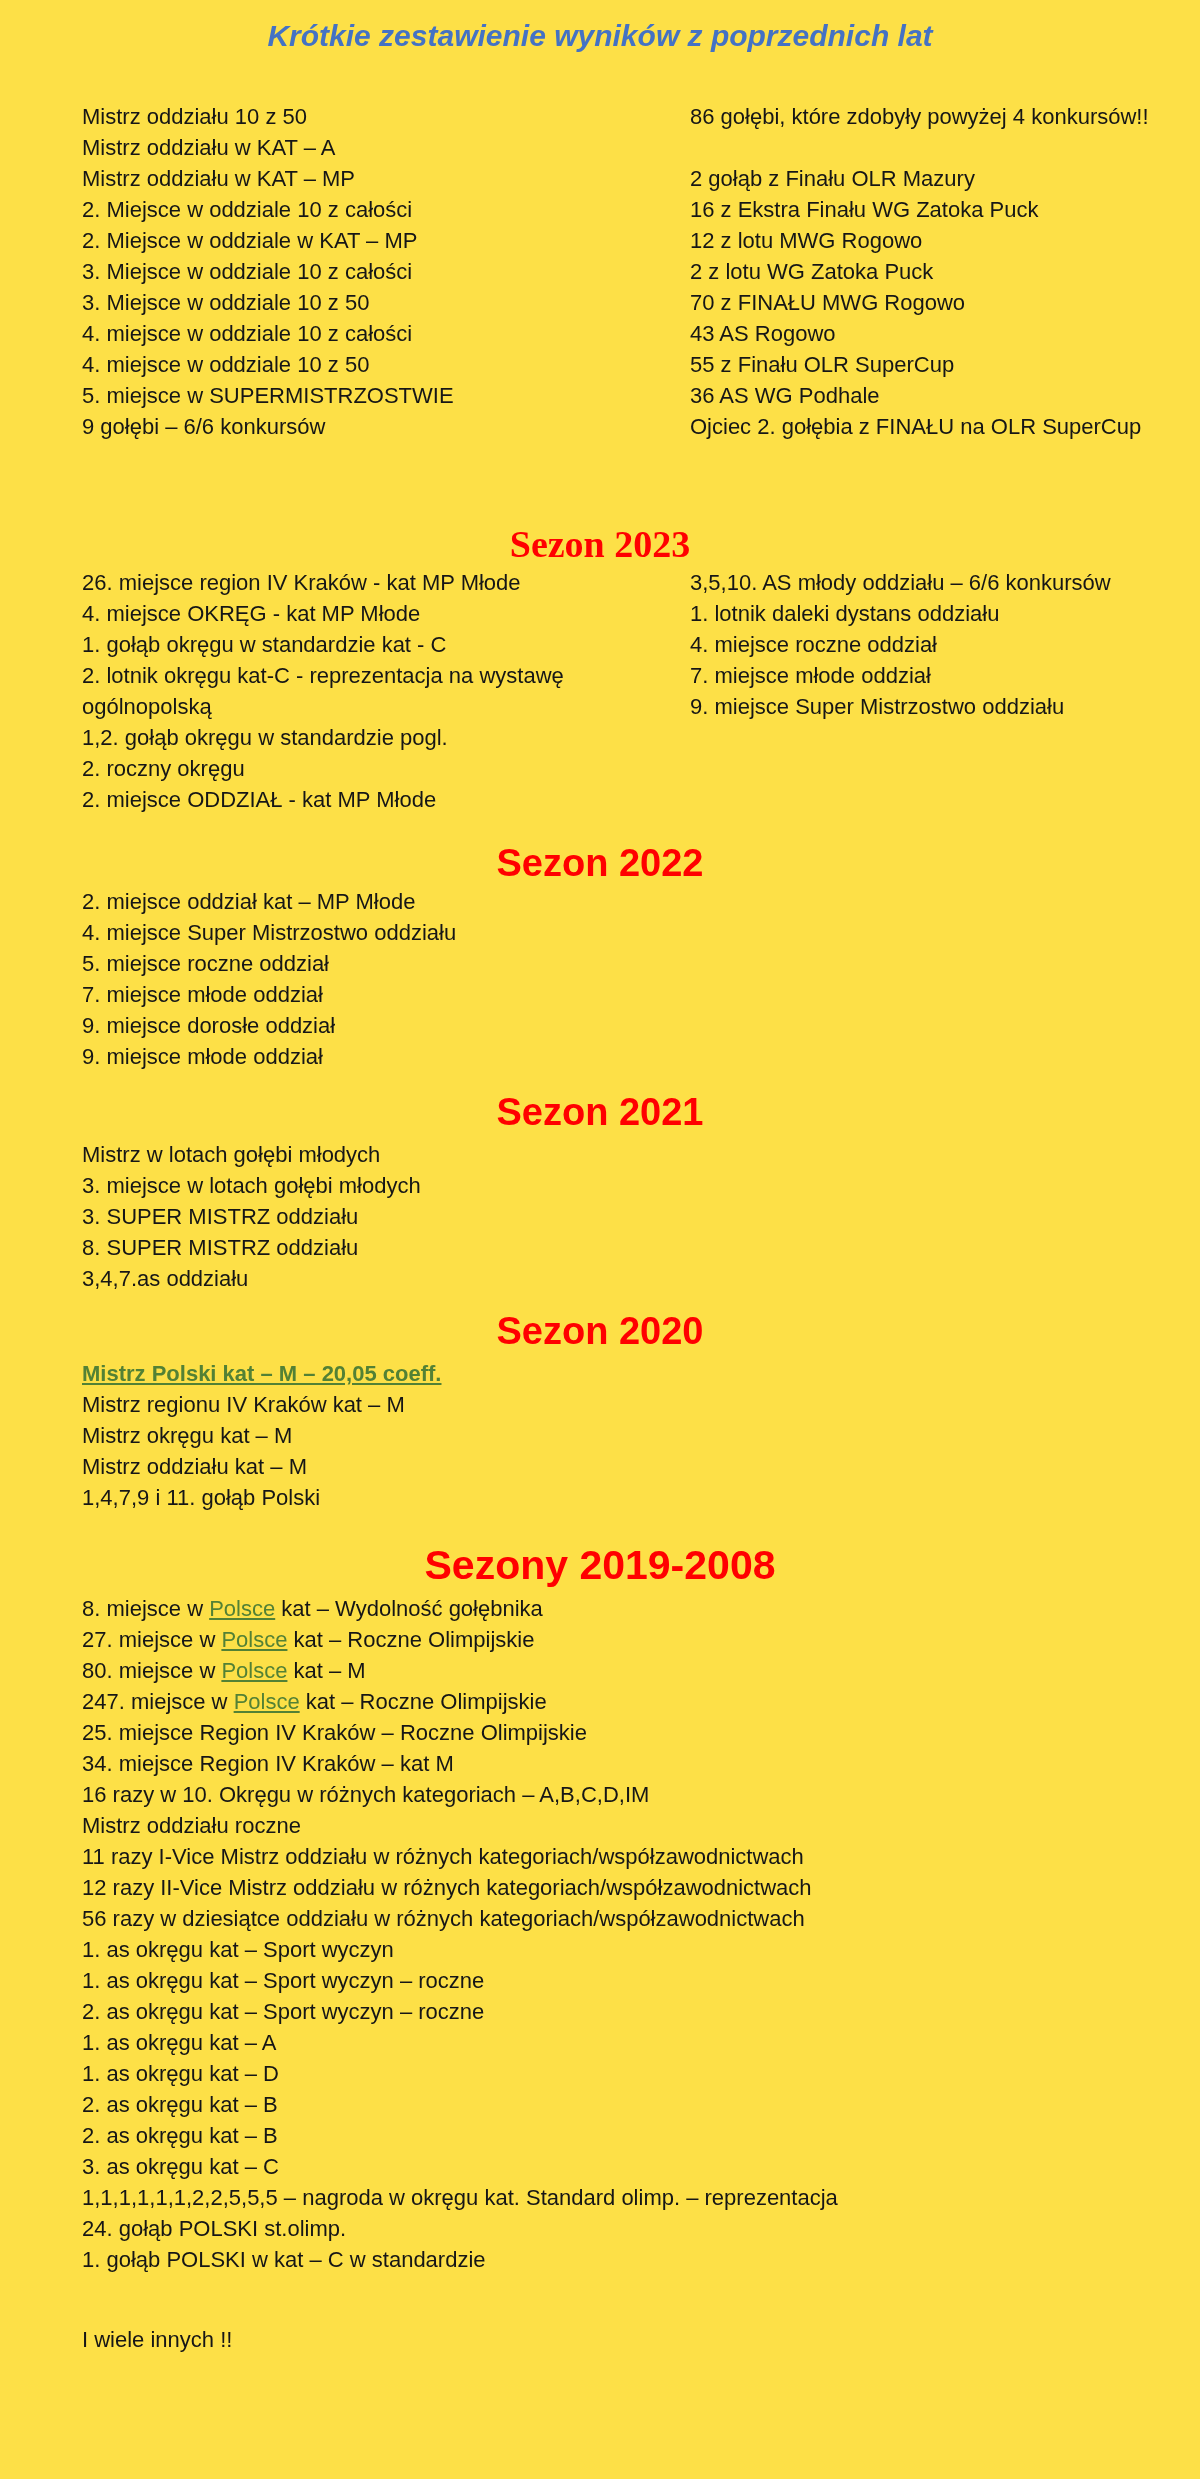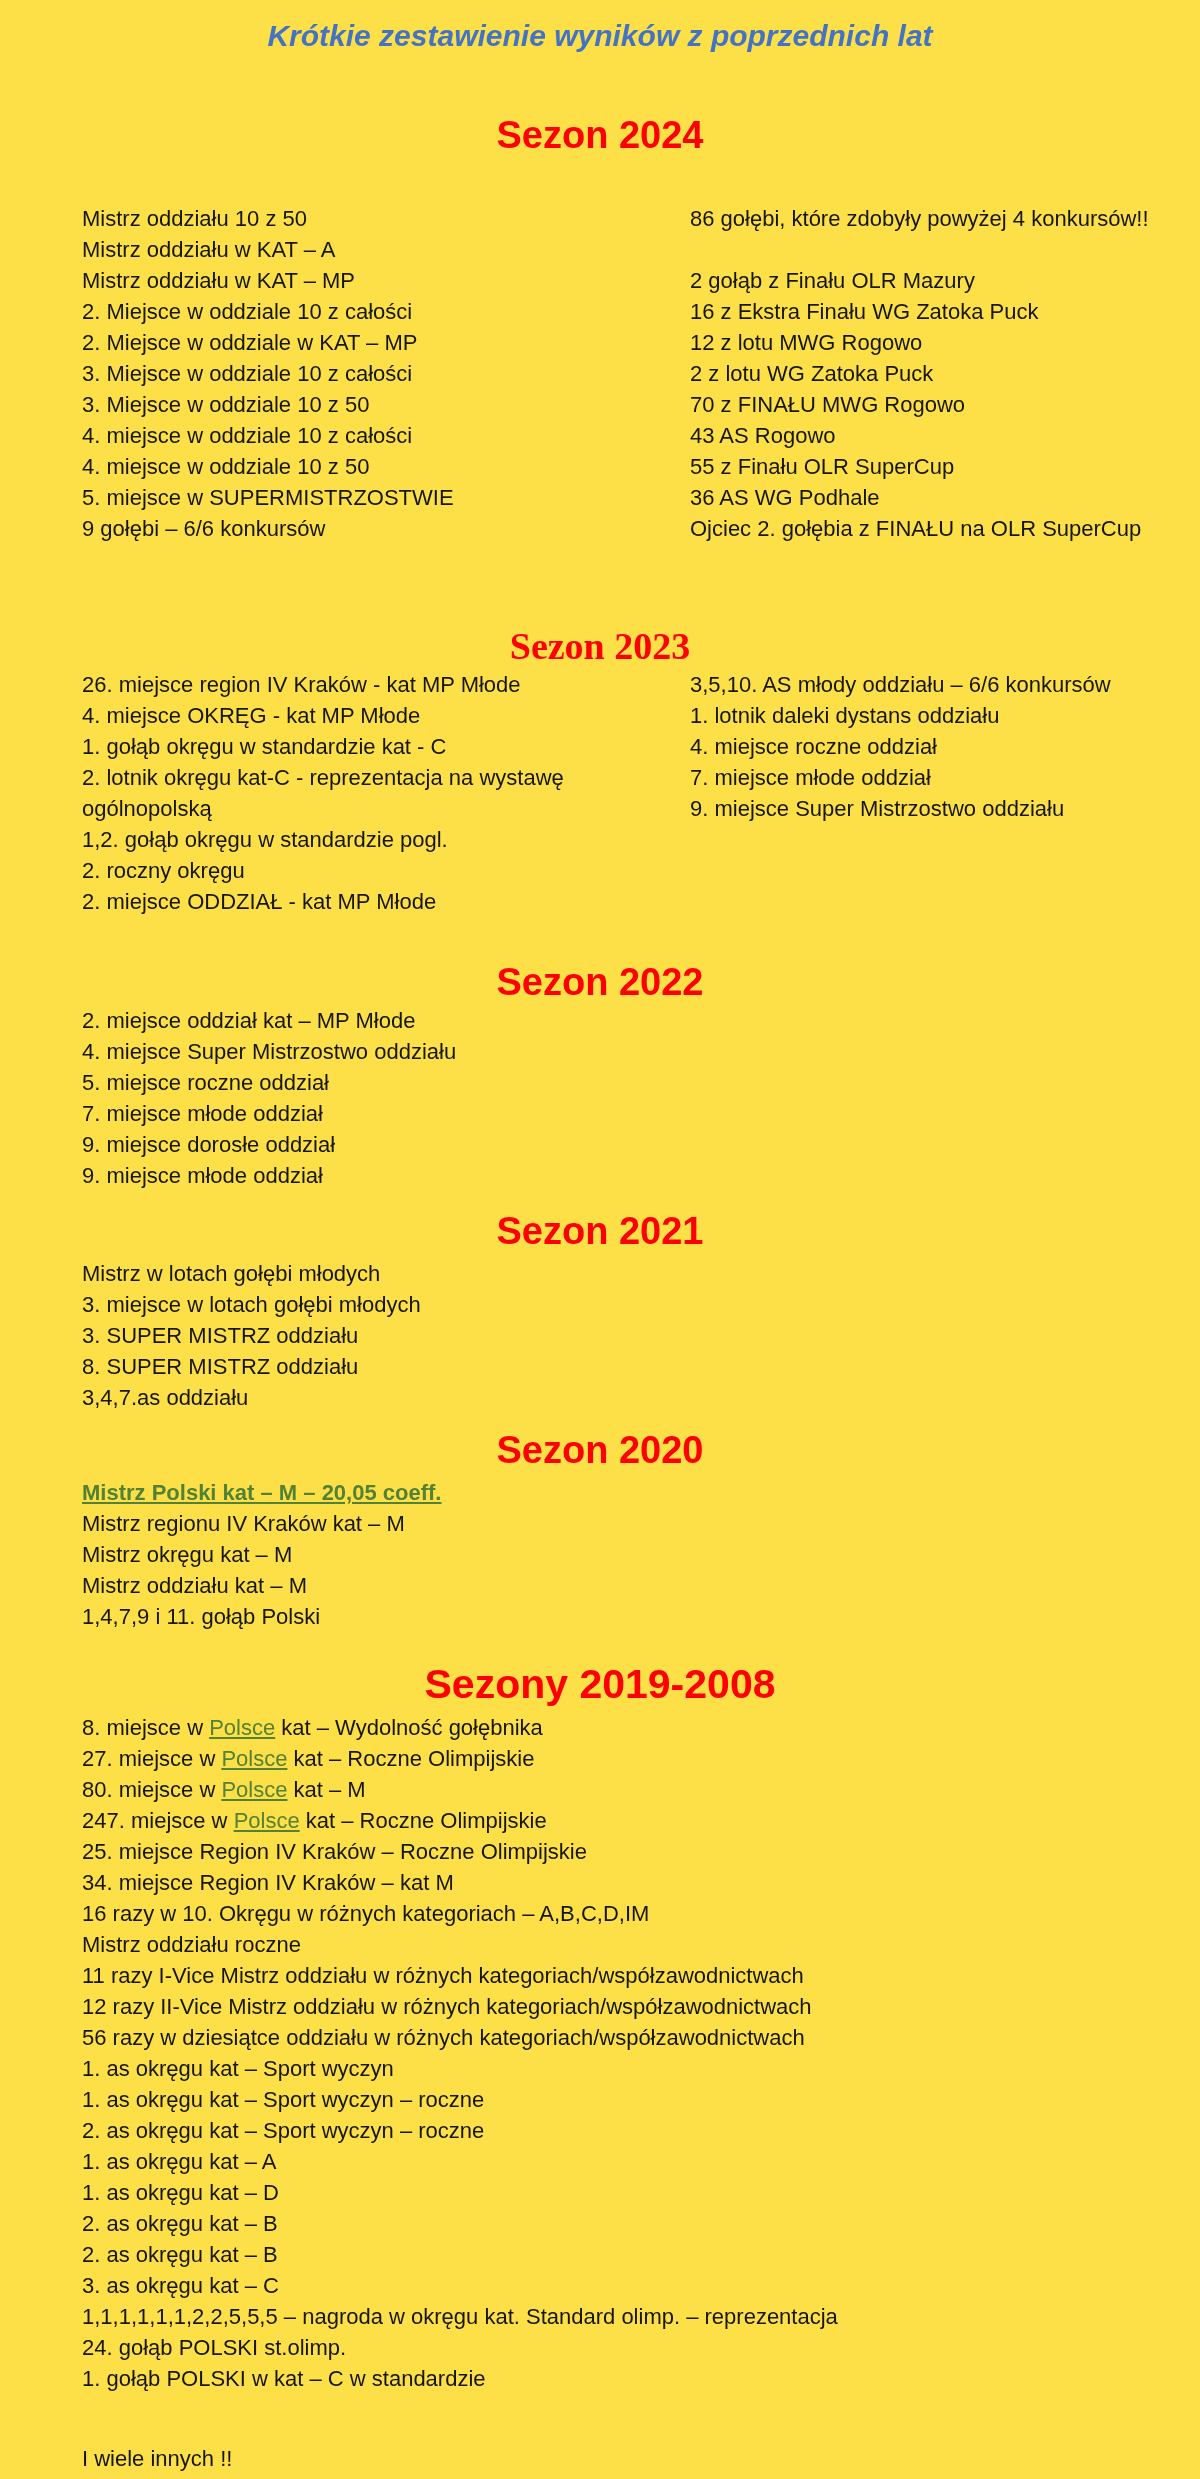--- a/index.html
+++ b/index.html
@@ -37,34 +37,33 @@
   .cols{display:flex;align-items:flex-start;}
   .col-left{width:608px;flex:none;}
   .col-right{flex:1;min-width:0;}
   .line{min-height:31px;white-space:nowrap;}
   .line.wrap{white-space:normal;}
   .plink{color:var(--link-green,#538135);text-decoration:underline;cursor:pointer;}
   .hl{color:var(--link-green,#538135);font-weight:bold;text-decoration:underline;cursor:pointer;}
   
   .sec-0 .h2{margin-top:56px;}  .sec-0 .cols{margin-top:45px;}
   .sec-1 .h2{margin-top:79px;font-family:Liberation Serif, serif;}  .sec-1 .cols{margin-top:0;}
-  .sec-2 .h2{margin-top:42px;}  .sec-2 .list{margin-top:0;}
+  .sec-2 .h2{margin-top:25px;}  .sec-2 .list{margin-top:0;}
   .sec-3 .h2{margin-top:17px;}  .sec-3 .list{margin-top:4px;}
   .sec-4 .h2{margin-top:14px;}  .sec-4 .list{margin-top:4px;}
   .sec-5 .h2{margin-top:26px;}  .sec-5 .list{margin-top:2px;}
   .footer{margin:49px 0 0;}
 </style>
 </head>
 <body>
 
 <div class="page">
   <div class="title">Krótkie zestawienie wyników z poprzednich lat</div>
   <div id="sections">
       <section class="sec sec-0">
-        <div class="h2">Sezon 2024</div>
         <div class="cols">
           <div class="col-left">
             <div class="line">Mistrz oddziału 10 z 50</div>
             <div class="line">Mistrz oddziału w KAT – A</div>
             <div class="line">Mistrz oddziału w KAT – MP</div>
             <div class="line">2. Miejsce w oddziale 10 z całości</div>
             <div class="line">2. Miejsce w oddziale w KAT – MP</div>
             <div class="line">3. Miejsce w oddziale 10 z całości</div>
             <div class="line">3. Miejsce w oddziale 10 z 50</div>
             <div class="line">4. miejsce w oddziale 10 z całości</div>

